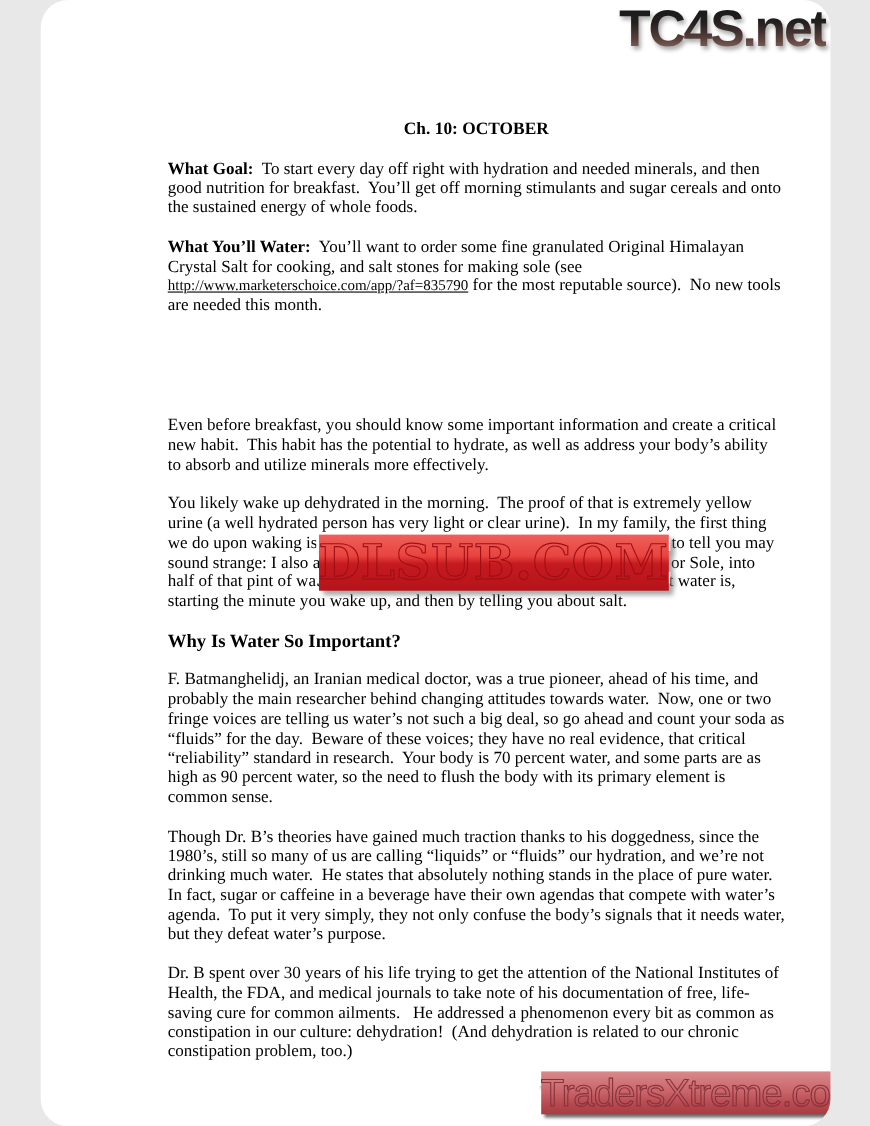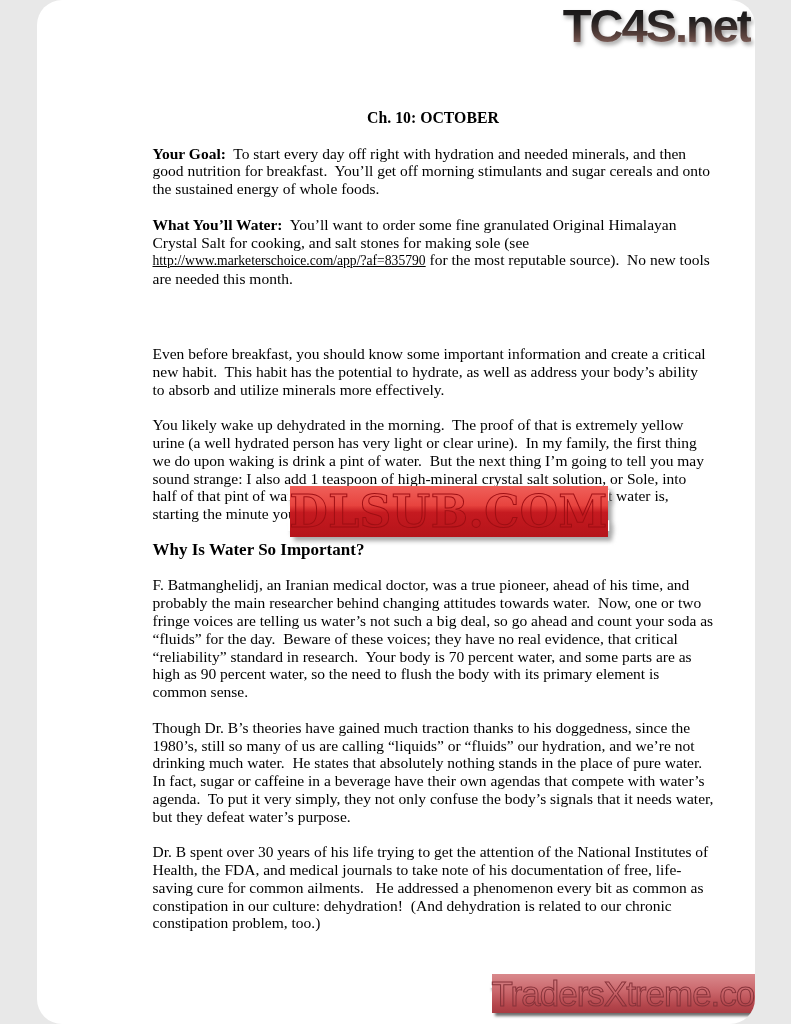--- a/index.html
+++ b/index.html
@@ -28,21 +28,21 @@
   .title {
     margin: 93px 0 0 0;
     font-size: 15.8px;
     font-weight: bold;
     text-align: center;
   }
   .para {
     margin: 17.8px 0 0 0;
     white-space: pre-wrap;
   }
-  .gap-large { margin-top: 57px; }
+  .gap-large { margin-top: 91px; }
   .subheading {
     margin: 17.8px 0 0 0;
     font-size: 17px;
     font-weight: bold;
     white-space: pre-wrap;
   }
   .doc a.link {
     color: #000000;
     text-decoration: underline;
     font-size: 0.88em;
@@ -114,21 +114,21 @@
 <body>
 
 <div class="page">
 
   <div class="logo-tc4s">TC4S.net</div>
 
   <div class="doc">
 
     <h1 class="title">Ch. 10: OCTOBER</h1>
 
-    <p class="para"><strong>Your Goal:</strong><span>  To start every day off right with hydration and needed minerals, and then good nutrition for breakfast.  You’ll get off morning stimulants and sugar cereals and onto the sustained energy of whole foods.</span></p>
+    <p class="para"><strong>What Goal:</strong><span>  To start every day off right with hydration and needed minerals, and then good nutrition for breakfast.  You’ll get off morning stimulants and sugar cereals and onto the sustained energy of whole foods.</span></p>
 
     <p class="para"><strong>What You’ll Water:</strong><span>  You’ll want to order some fine granulated Original Himalayan Crystal Salt for cooking, and salt stones for making sole (see </span><a class="link" href="#">http://www.marketerschoice.com/app/?af=835790</a><span> for the most reputable source).  No new tools are needed this month.</span></p>
 
     <p class="para gap-large">Even before breakfast, you should know some important information and create a critical new habit.  This habit has the potential to hydrate, as well as address your body’s ability to absorb and utilize minerals more effectively.</p>
 
     <p class="para">You likely wake up dehydrated in the morning.  The proof of that is extremely yellow urine (a well hydrated person has very light or clear urine).  In my family, the first thing we do upon waking is drink a pint of water.  But the next thing I’m going to tell you may sound strange: I also add 1 teaspoon of high-mineral crystal salt solution, or Sole, into half of that pint of water.  Let me explain, by first detailing how important water is, starting the minute you wake up, and then by telling you about salt.</p>
 
     <h2 class="subheading">Why Is Water So Important?</h2>
 
     <p class="para">F. Batmanghelidj, an Iranian medical doctor, was a true pioneer, ahead of his time, and probably the main researcher behind changing attitudes towards water.  Now, one or two fringe voices are telling us water’s not such a big deal, so go ahead and count your soda as “fluids” for the day.  Beware of these voices; they have no real evidence, that critical “reliability” standard in research.  Your body is 70 percent water, and some parts are as high as 90 percent water, so the need to flush the body with its primary element is common sense.</p>

